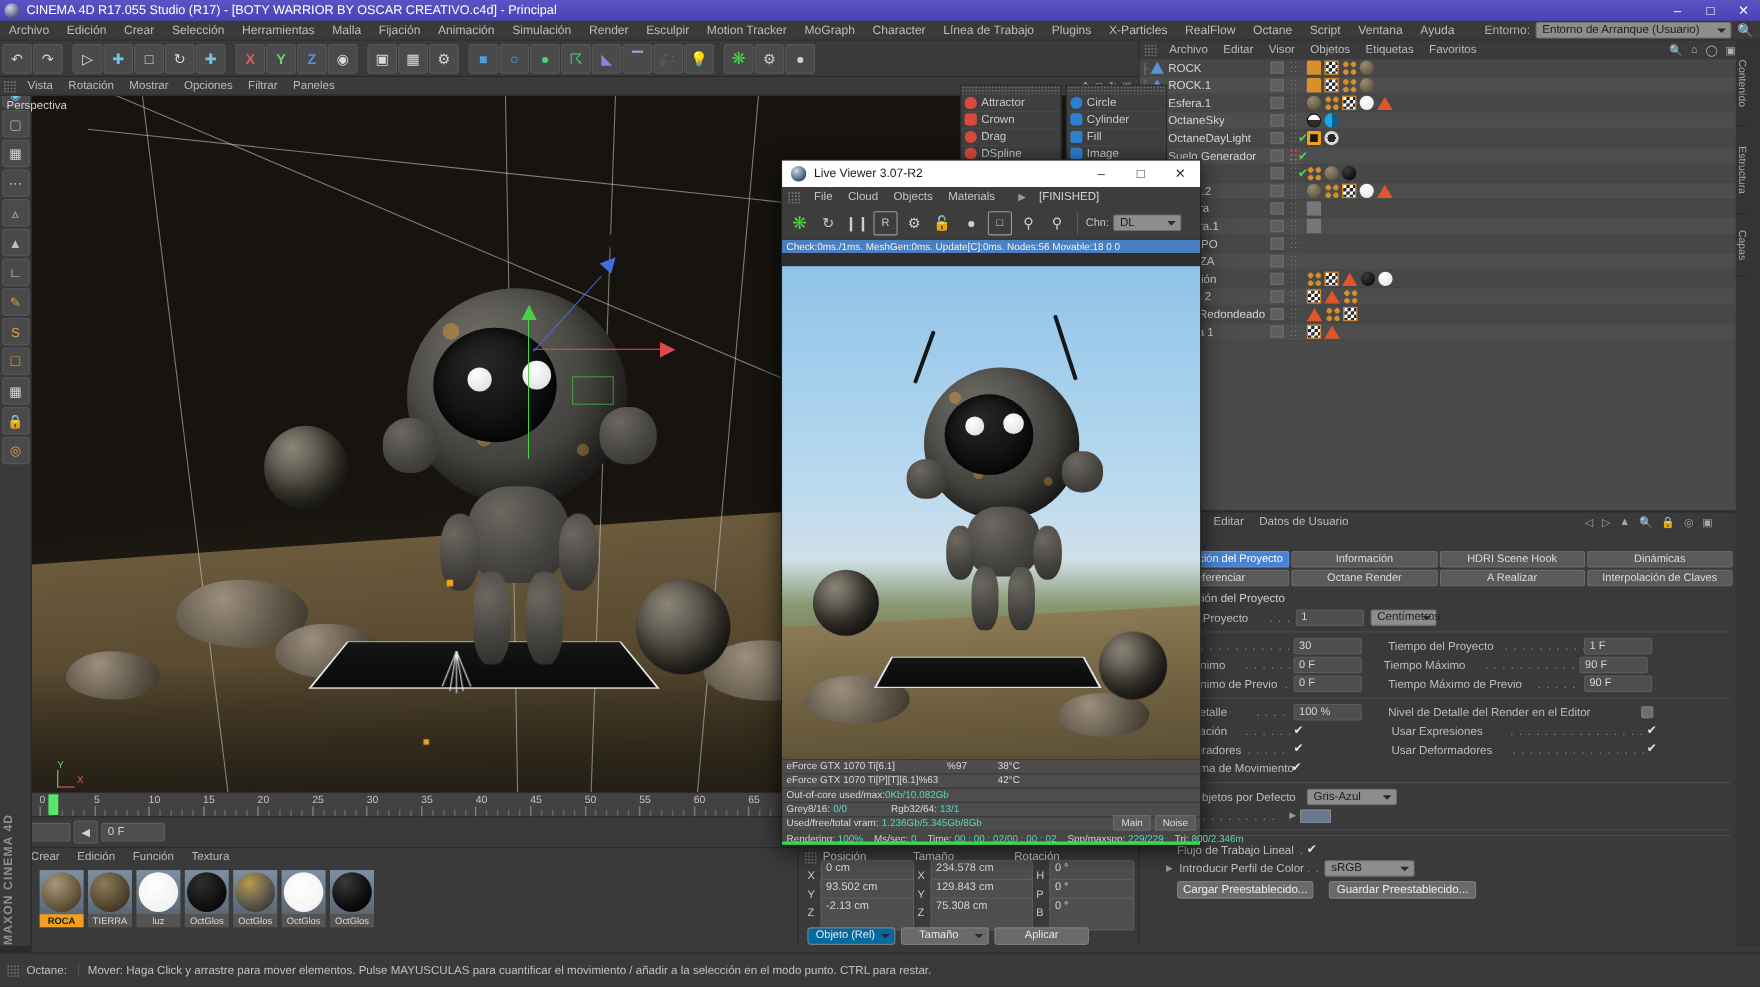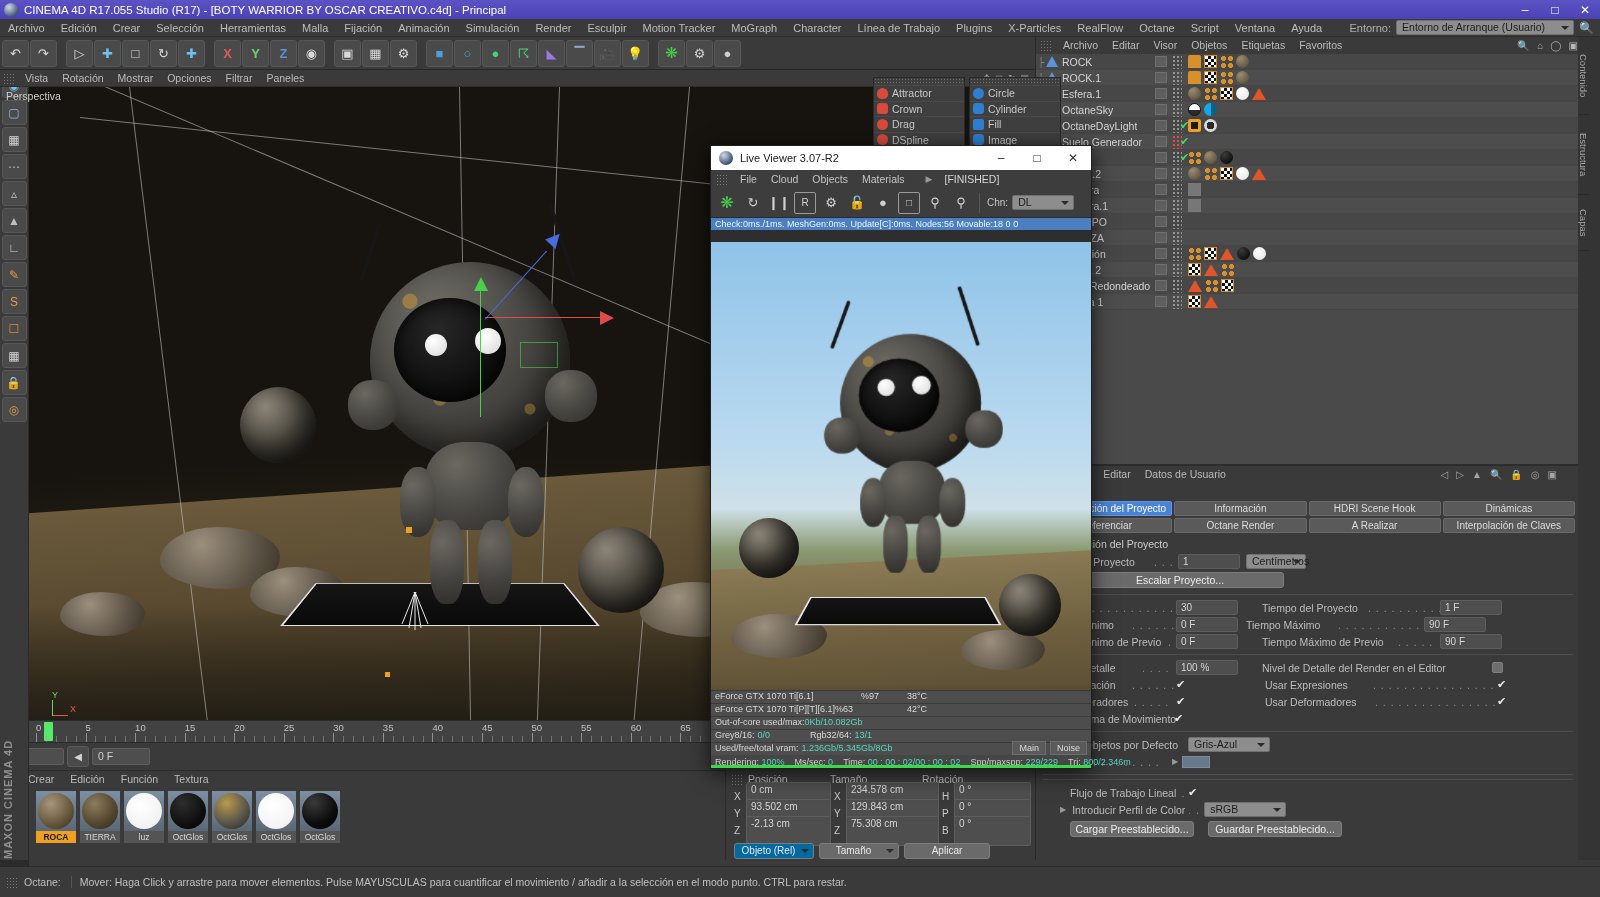--- a/index.html
+++ b/index.html
@@ -955,38 +955,35 @@
     </div>
 
     <div class="secthdr">Configuración del Proyecto</div>
 
     <div class="arow">
       <span class="alabel" style="width:112px">Escala del Proyecto</span>
       <span class="dotfill" style="width:24px">. . . . .</span>
       <span class="afield" style="width:62px">1</span>
       <span class="combo" style="margin-left:6px;width:60px">Centímetros</span>
     </div>
-    <div class="arow" style="height:20px">
-      <span class="bigbtn" style="width:208px;margin-left:34px">Escalar Proyecto...</span>
-    </div>
     <div class="hsep"></div>
 
     <div class="arow">
       <span class="alabel" style="width:34px">FPS</span>
       <span class="dotfill" style="width:100px">. . . . . . . . . . . . . .</span>
       <span class="afield" style="width:62px">30</span>
       <span class="alabel" style="width:106px;margin-left:24px">Tiempo del Proyecto</span>
       <span class="dotfill" style="width:72px">. . . . . . . . . .</span>
       <span class="afield" style="width:62px">1 F</span>
     </div>
     <div class="arow">
       <span class="alabel" style="width:90px">Tiempo Mínimo</span>
       <span class="dotfill" style="width:44px">. . . . . .</span>
       <span class="afield" style="width:62px">0 F</span>
-      <span class="alabel" style="width:92px;margin-left:8px">Tiempo Máximo</span>
+      <span class="alabel" style="width:92px;margin-left:20px">Tiempo Máximo</span>
       <span class="dotfill" style="width:86px">. . . . . . . . . . . .</span>
       <span class="afield" style="width:62px">90 F</span>
     </div>
     <div class="arow">
       <span class="alabel" style="width:126px">Tiempo Mínimo de Previo</span>
       <span class="dotfill" style="width:8px">.</span>
       <span class="afield" style="width:62px">0 F</span>
       <span class="alabel" style="width:136px;margin-left:24px">Tiempo Máximo de Previo</span>
       <span class="dotfill" style="width:42px">. . . . .</span>
       <span class="afield" style="width:62px">90 F</span>

